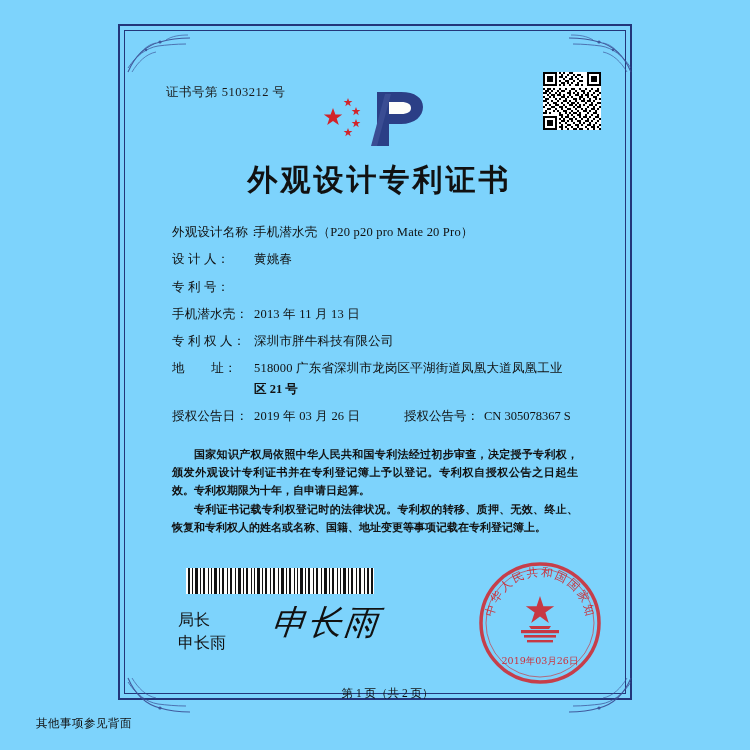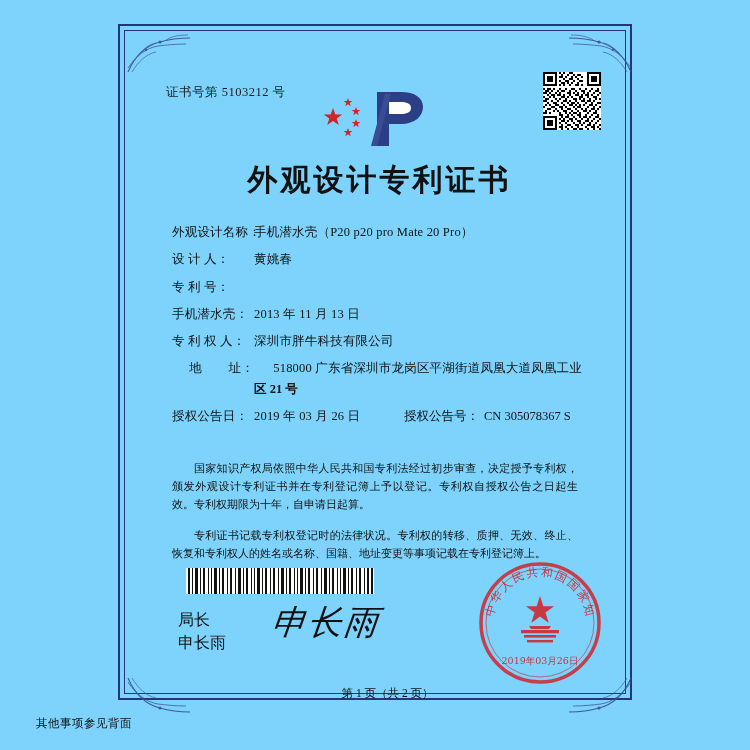--- a/index.html
+++ b/index.html
@@ -133,21 +133,21 @@
   .body-text {
     position: absolute;
     left: 172px;
     top: 446px;
     width: 406px;
     font-size: 11px;
     line-height: 1.62;
     color: #111;
     text-align: justify;
   }
-  .body-text p { margin: 14px 0 2px 0; text-indent: 2em; }
+  .body-text p { margin: 0 0 2px 0; text-indent: 2em; font-weight: bold; }
 
   .barcode {
     position: absolute;
     left: 186px;
     top: 568px;
     width: 188px;
     height: 26px;
   }
   .sign-label {
     position: absolute;
@@ -510,21 +510,21 @@
       <span class="field-label">专 利 号：</span>
     </div>
     <div class="field-row">
       <span class="field-label">手机潜水壳：</span>
       <span class="field-value">2013 年 11 月 13 日</span>
     </div>
     <div class="field-row">
       <span class="field-label">专 利 权 人：</span>
       <span class="field-value">深圳市胖牛科技有限公司</span>
     </div>
-    <div class="field-row" style="margin-bottom:7px;text-align:right;">
+    <div class="field-row" style="margin-bottom:7px;">
       <span class="field-label">地        址：</span>
       <span class="field-value">518000  广东省深圳市龙岗区平湖街道凤凰大道凤凰工业</span>
     </div>
     <div class="addr-cont" style="margin-bottom:13px;font-weight:bold;">区 21 号</div>
     <div class="field-row two-col">
       <span class="field-label">授权公告日：</span>
       <span class="field-value">2019 年 03 月 26 日</span>
       <span class="field-label2">授权公告号：</span>
       <span class="field-value2">CN 305078367 S</span>
     </div>

